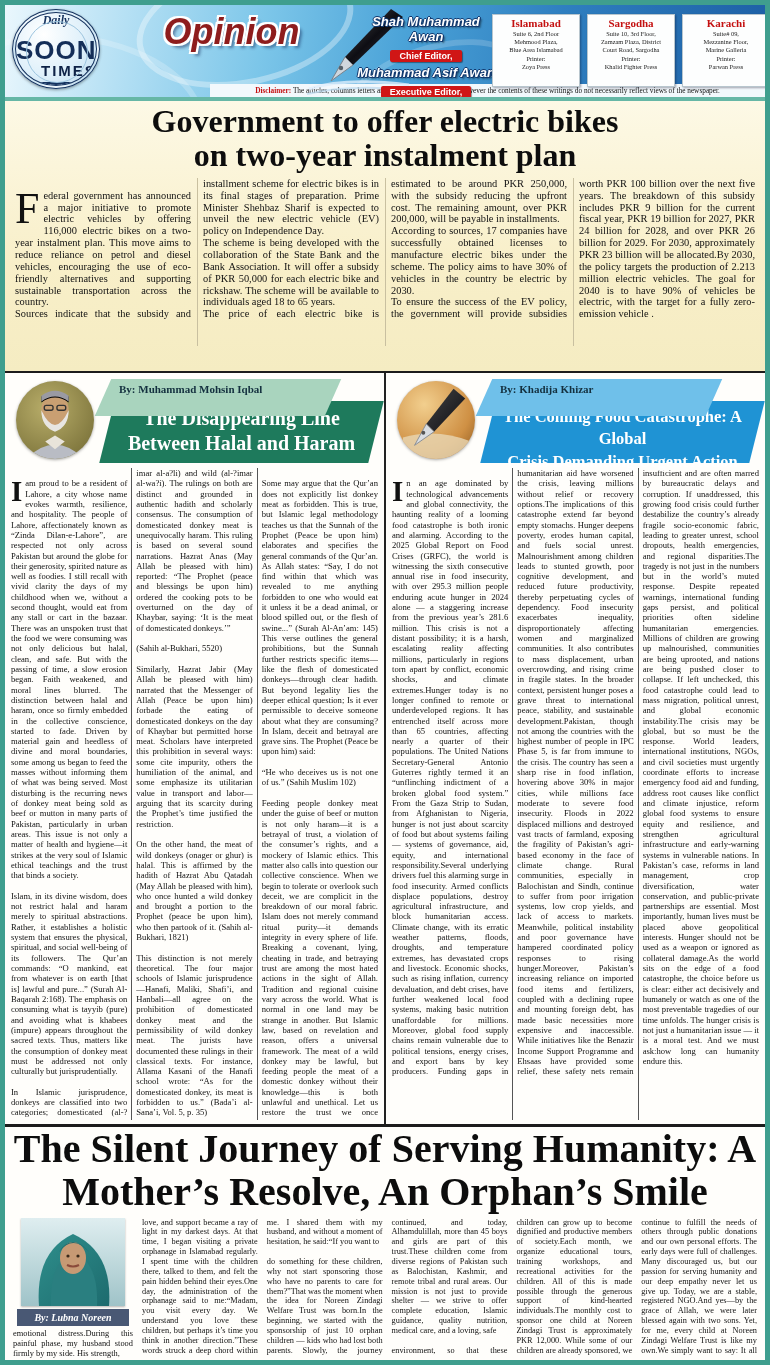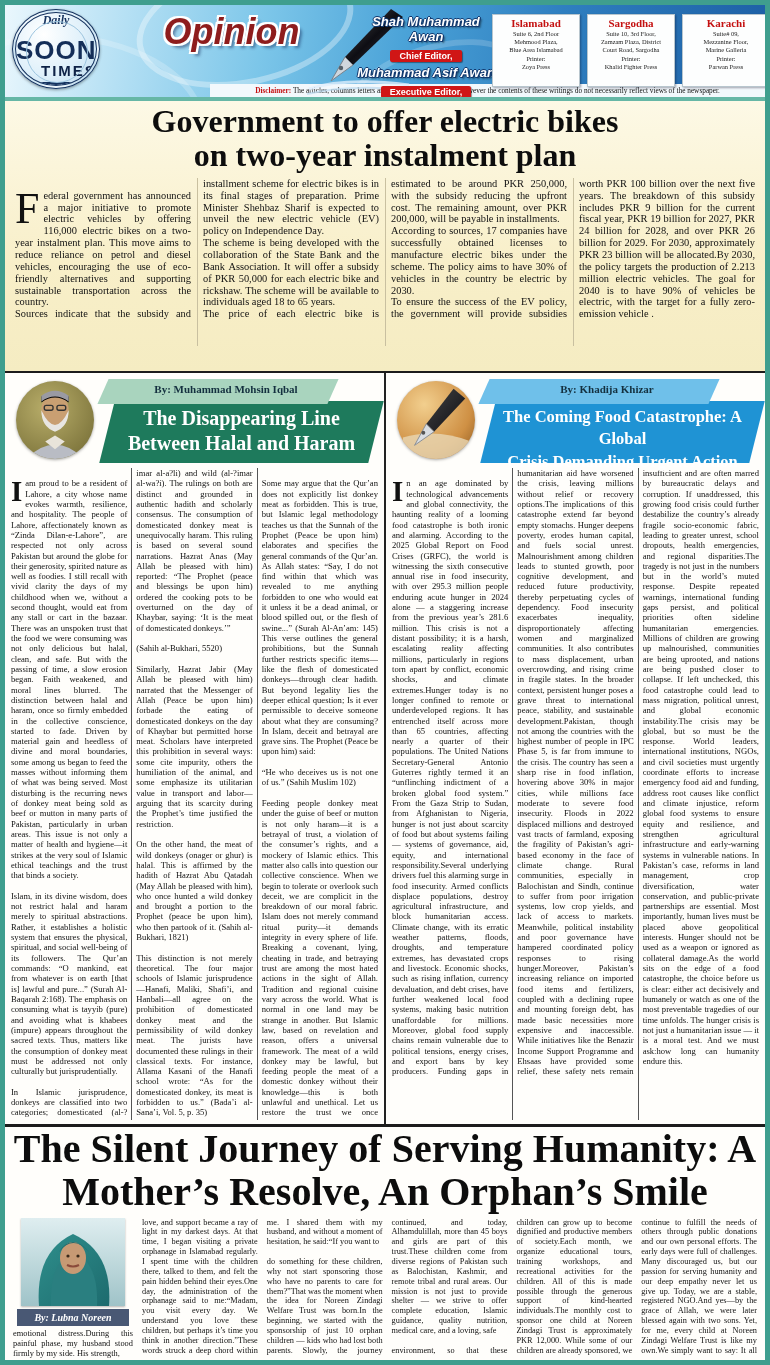--- a/index.html
+++ b/index.html
@@ -81,21 +81,21 @@
   .articles { display:flex; height:753px; border-top:2px solid #1c1c1c; background:#fffefb; }
   .article { width:385px; padding:0 6px; overflow:hidden; }
   .article.left  { border-right:1px solid #222; }
   .article.right { border-left:1px solid #222; }
   .art-header { position:relative; height:88px; margin-top:3px; }
   .photo-circle {
     position:absolute; left:5px; top:5px; width:78px; height:78px; border-radius:50%;
     overflow:hidden; z-index:3; box-shadow:0 1px 3px rgba(0,0,0,.35); background:#ddd;
   }
   .photo-circle svg { display:block; width:100%; height:100%; }
-  .byline-band { position:absolute; left:92px; top:3px; width:230px; height:25px; z-index:2;text-align:center; }
+  .byline-band { position:absolute; left:92px; top:3px; width:230px; height:37px; z-index:2; }
   .byline-band::before { content:""; position:absolute; inset:0; transform:skewX(-24deg); }
   .article.left  .byline-band::before { background:#a9d4be; }
   .article.right .byline-band::before { background:#6fc0ea; }
   .byline-text { position:relative; z-index:1; font-weight:bold; font-size:11px; line-height:20px; padding-left:16px; color:#14303f; }
   .title-band { position:absolute; left:96px; top:25px; right:2px; height:62px; z-index:1; }
   .title-band::before { content:""; position:absolute; inset:0; transform:skewX(-14deg); }
   .article.left  .title-band::before { background:#1e7a5c; }
   .article.right .title-band::before { background:#1f93d4; }
   .title-text {
     position:relative; z-index:1; color:#fff; font-weight:bold; text-align:center;

